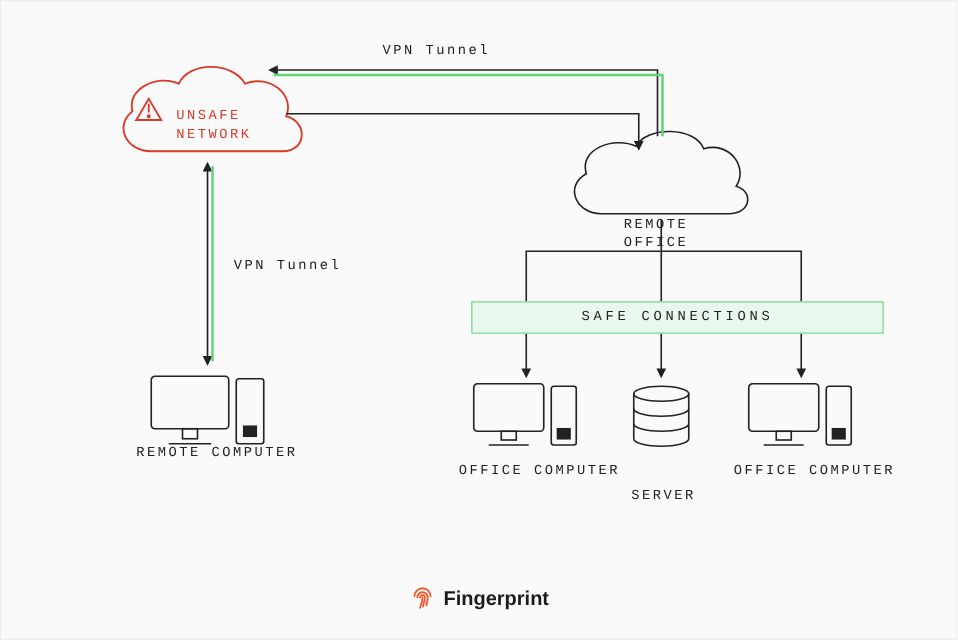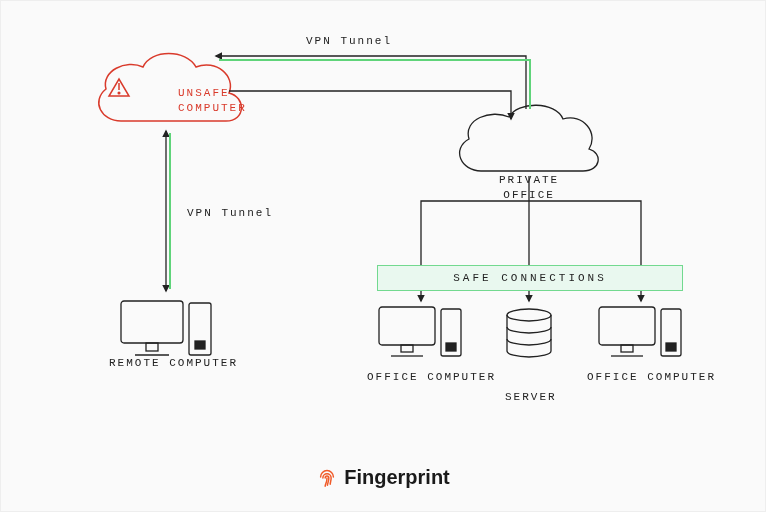--- a/index.html
+++ b/index.html
@@ -39,21 +39,21 @@
     letter-spacing: 3px;
     padding: 6px 0;
     box-sizing: border-box;
   }
   .brand {
     position: absolute;
     left: 0; right: 0;
     bottom: 22px;
     text-align: center;
     font-family: -apple-system, BlinkMacSystemFont, "Segoe UI", Helvetica, Arial, sans-serif;
-    font-size: 20px;
+    font-size: 16px;
     font-weight: 600;
     letter-spacing: 0;
     color: #1a1a1a;
   }
   .brand svg { position: static; vertical-align: -4px; margin-right: 6px; }
 </style>
 </head>
 <body>
 
 <div class="canvas">
@@ -127,32 +127,32 @@
     </g>
     <g stroke="#222" fill="none" stroke-width="1.3" transform="translate(598,306)">
       <rect x="0" y="0" width="56" height="38" rx="3"></rect>
       <rect x="22" y="38" width="12" height="7"></rect>
       <line x1="12" y1="49" x2="44" y2="49"></line>
       <rect x="62" y="2" width="20" height="47" rx="2"></rect>
       <rect x="67" y="36" width="10" height="8" fill="#222"></rect>
     </g>
   </svg>
 
-  <div class="safe-box" style="left:376px; top:240px; width:306px;margin-top:24px;">SAFE CONNECTIONS</div>
+  <div class="safe-box" style="left:376px; top:240px; width:330px;">SAFE CONNECTIONS</div>
 
   <div class="label" style="left:305px; top:34px;">VPN Tunnel</div>
   <div class="label" style="left:186px; top:206px;">VPN Tunnel</div>
 
-  <div class="label label-red" style="left:140px; top:85px; text-align:left; line-height:1.4;margin-left:37px;">
+  <div class="label label-red" style="left:140px; top:85px; text-align:left; line-height:1.4;">
     <span>UNSAFE</span><br>
-    <span>COMPUTER</span>
+    <span>NETWORK</span>
   </div>
 
   <div class="label" style="left:498px; top:172px; text-align:center; line-height:1.4;">
-    <span>PRIVATE</span><br>
+    <span>REMOTE</span><br>
     <span>OFFICE</span>
   </div>
 
   <div class="label" style="left:108px; top:356px;">REMOTE COMPUTER</div>
   <div class="label" style="left:366px; top:370px;">OFFICE COMPUTER</div>
   <div class="label" style="left:504px; top:370px;margin-top:20px;">SERVER</div>
   <div class="label" style="left:586px; top:370px;">OFFICE COMPUTER</div>
 
   <div class="brand">
     <svg width="22" height="22" viewBox="0 0 24 24">

